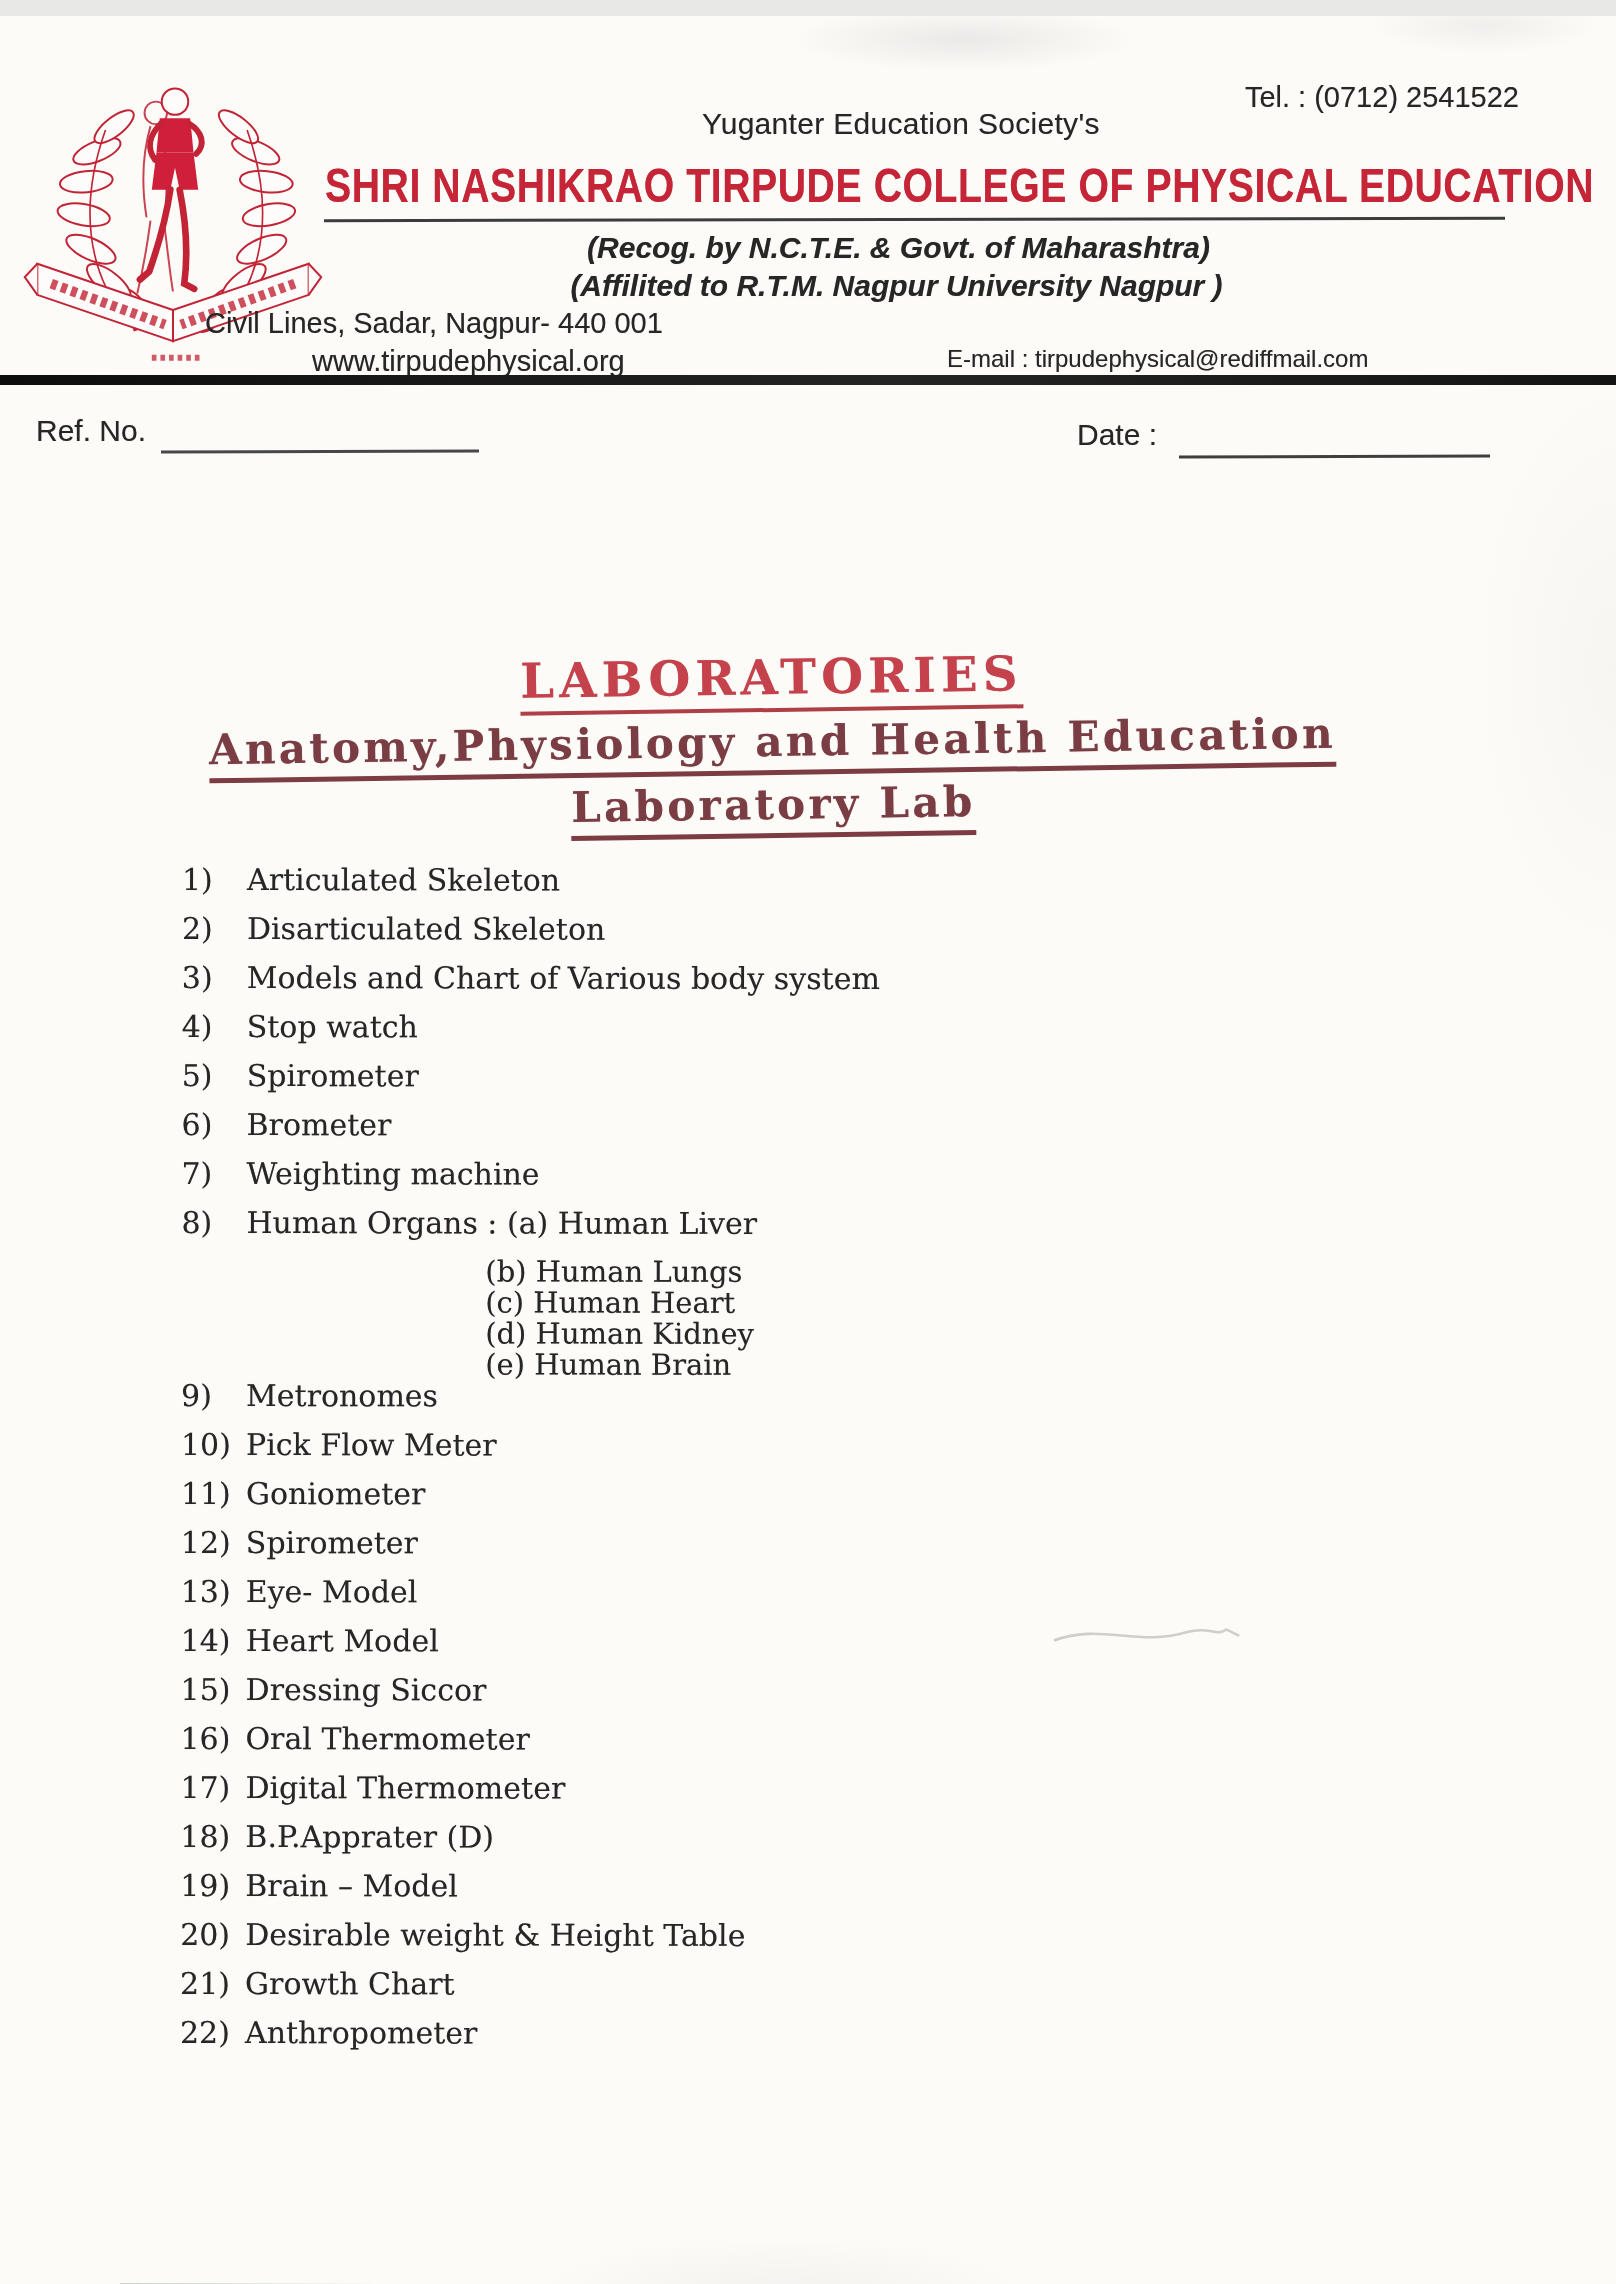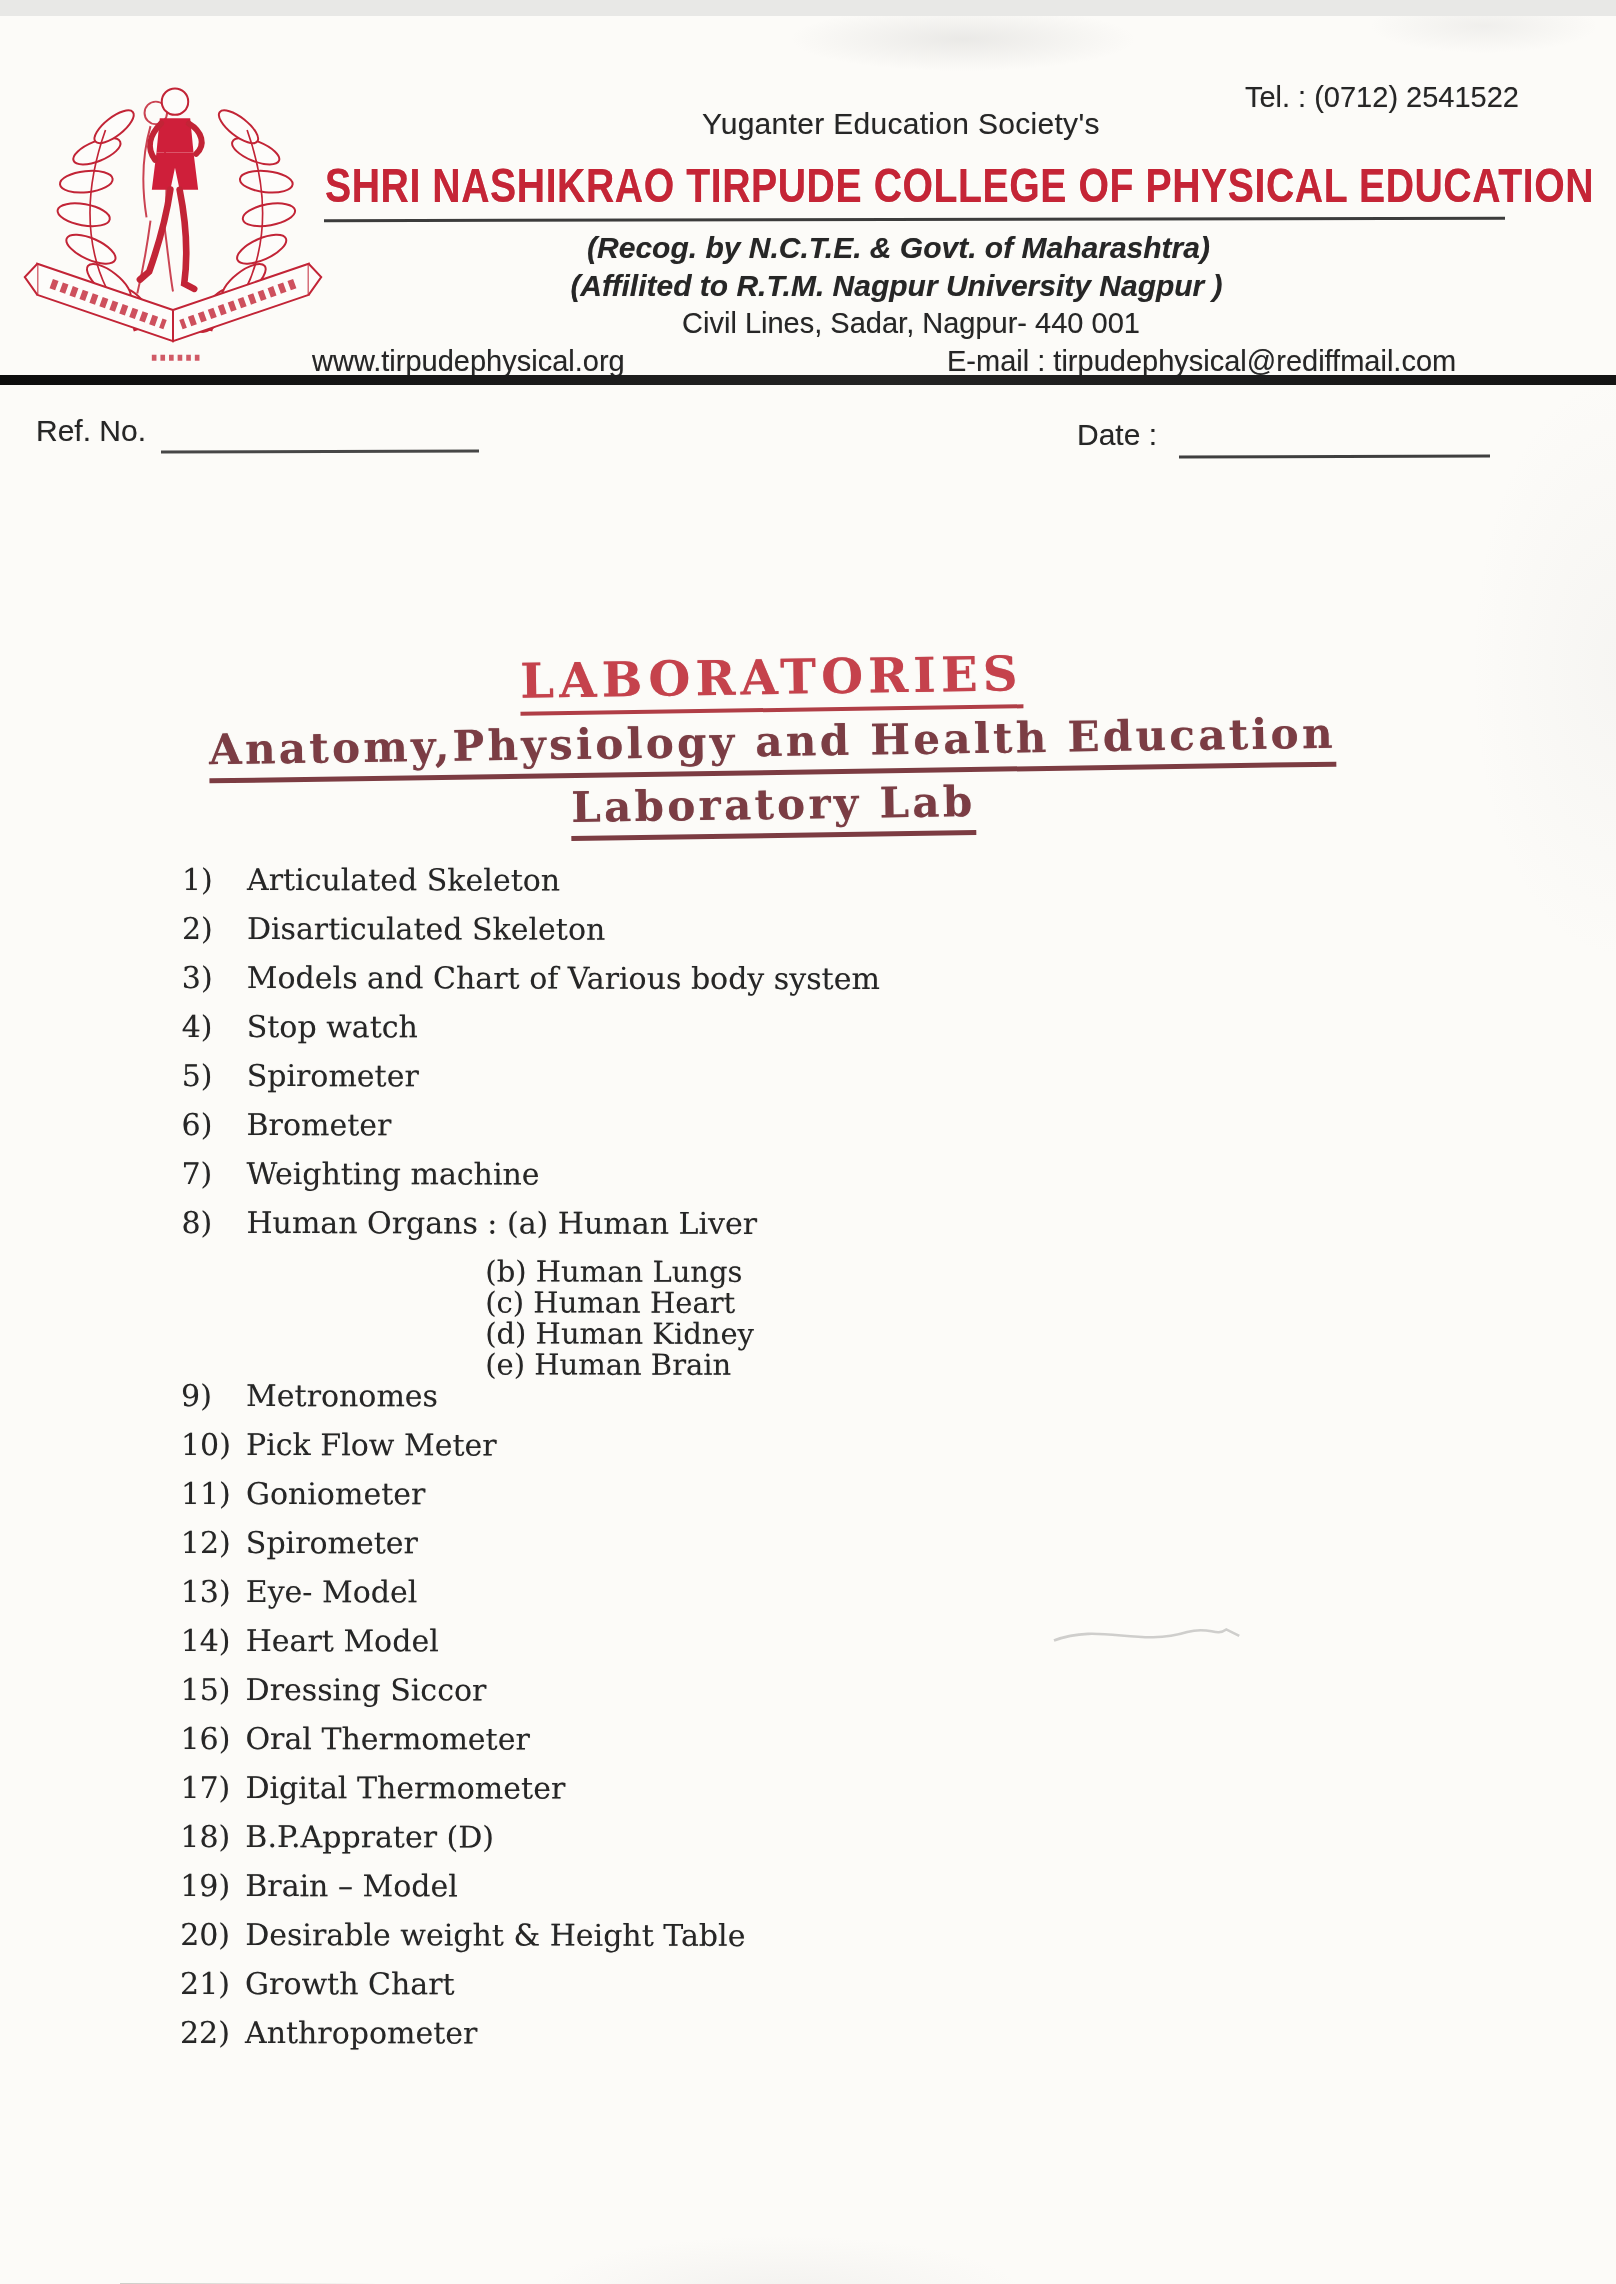--- a/index.html
+++ b/index.html
@@ -28,23 +28,23 @@
     display:inline-block;
     transform:scaleX(.80);
     transform-origin:left center;
     font-size:49px; font-weight:bold; letter-spacing:0.7px;
     color:#c52536;
     text-shadow:0 0 0.7px rgba(170,25,45,.55);
   }
   .title-underline{top:202px; left:324px; width:1181px; height:3.3px; background:#3c3c3c; transform:rotate(-.12deg);}
   .recog{top:215px; left:0; width:1595px; padding-left:202px; box-sizing:border-box; text-align:center; font-size:30px; font-weight:bold; font-style:italic;}
   .affil{top:253px; left:0; width:1591px; padding-left:202px; box-sizing:border-box; text-align:center; font-size:30px; font-weight:bold; font-style:italic;}
-  .addr{top:291px; left:0; width:1617px; padding-left:205px; box-sizing:border-box; text-align:center; font-size:29px;}
+  .addr{top:291px; left:0; width:1617px; padding-left:205px; box-sizing:border-box; font-size:29px;}
   .website{top:329px; left:312px; font-size:29px;}
-  .email{top:329px; left:947px; font-size:29px;}
+  .email{top:329px; left:947px; font-size:24px;}
   .divider{top:359px; left:0; width:1617px; height:9.8px; background:linear-gradient(90deg,#0d0d0d,#242424 55%,#141414);}
   
   .ref-label{top:398px; left:36px; font-size:30px;}
   .ref-line{top:434px; left:161px; width:318px; height:2.6px; background:#474747; transform:rotate(-.15deg);}
   .date-label{top:402px; left:1077px; font-size:30px;}
   .date-line{top:439px; left:1179px; width:311px; height:2.6px; background:#3f3f3f; transform:rotate(-.2deg);}
   
   .headings{top:633px; left:-36px; width:1617px; text-align:center; transform:rotate(-.85deg); font-family:"DejaVu Serif", serif;}
   .headings .line{margin:0 0 5.2px 0;}
   .h-main{

